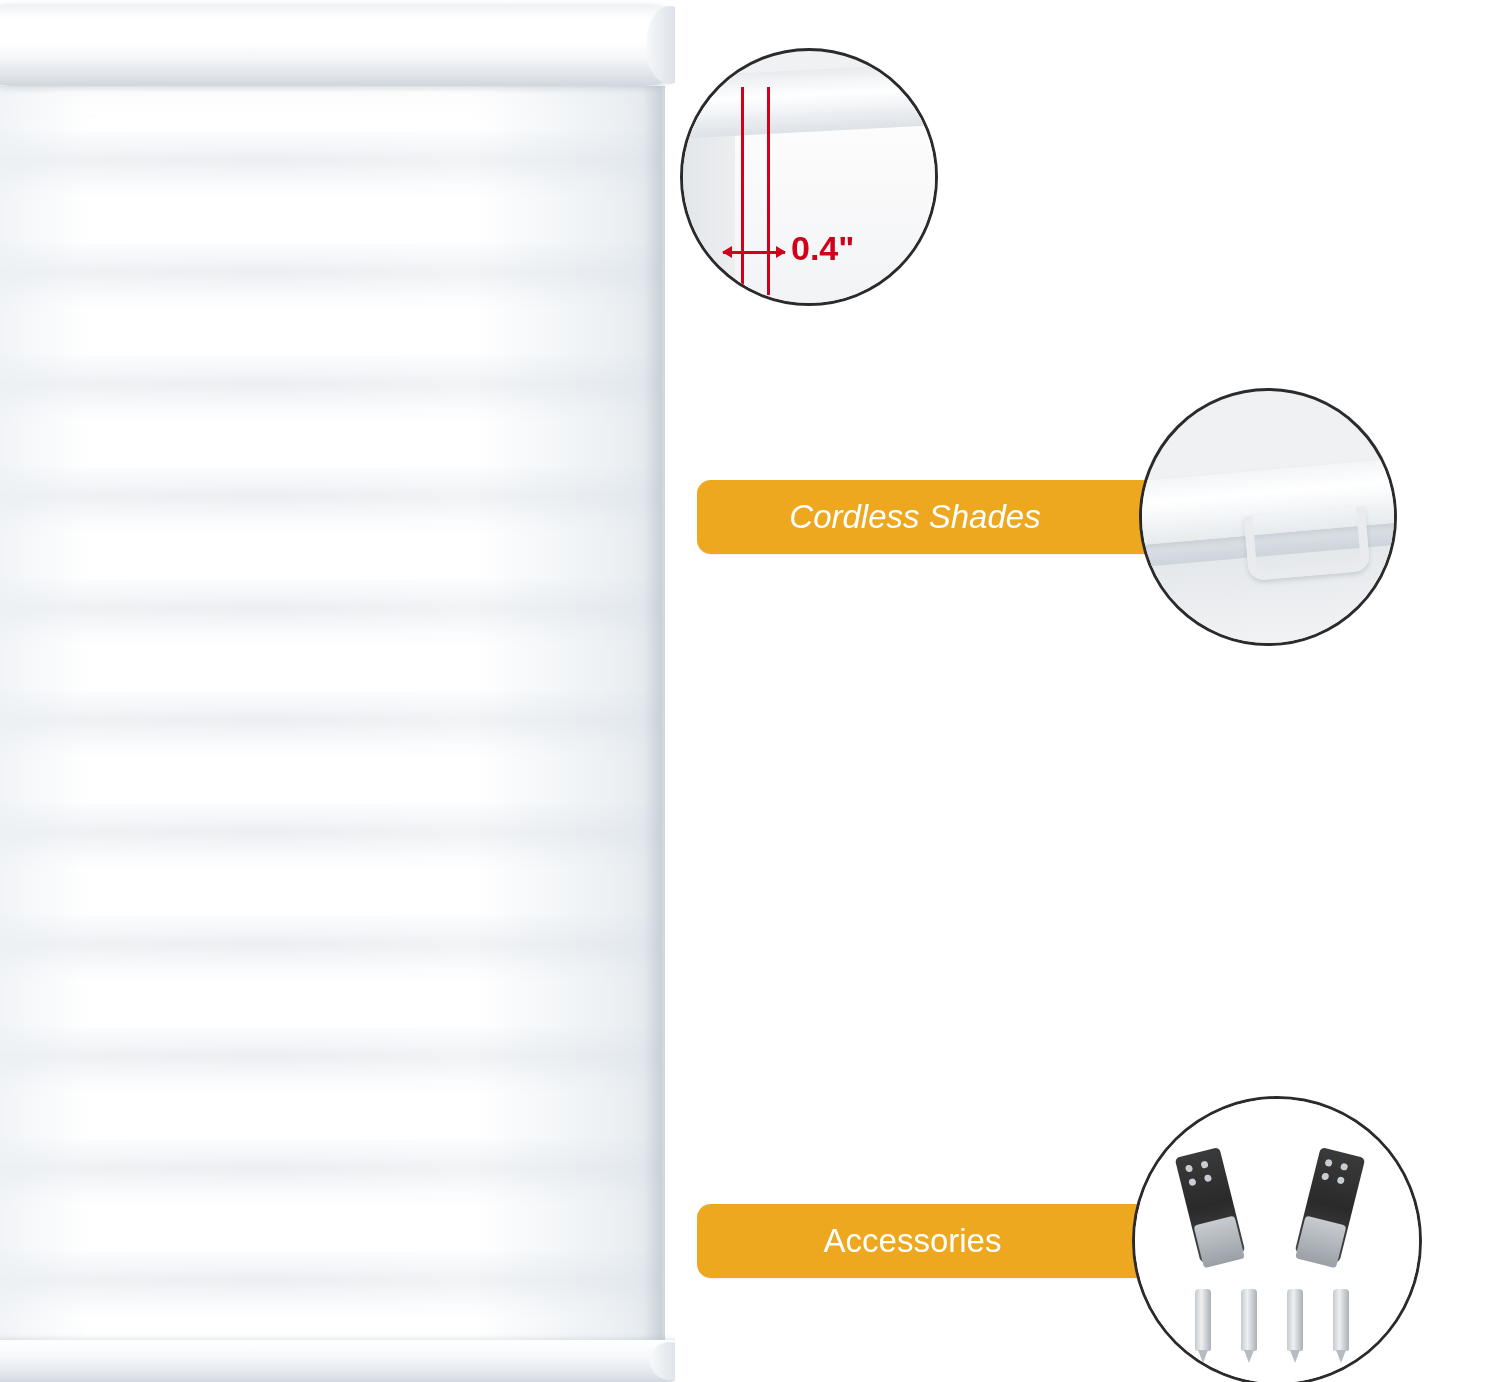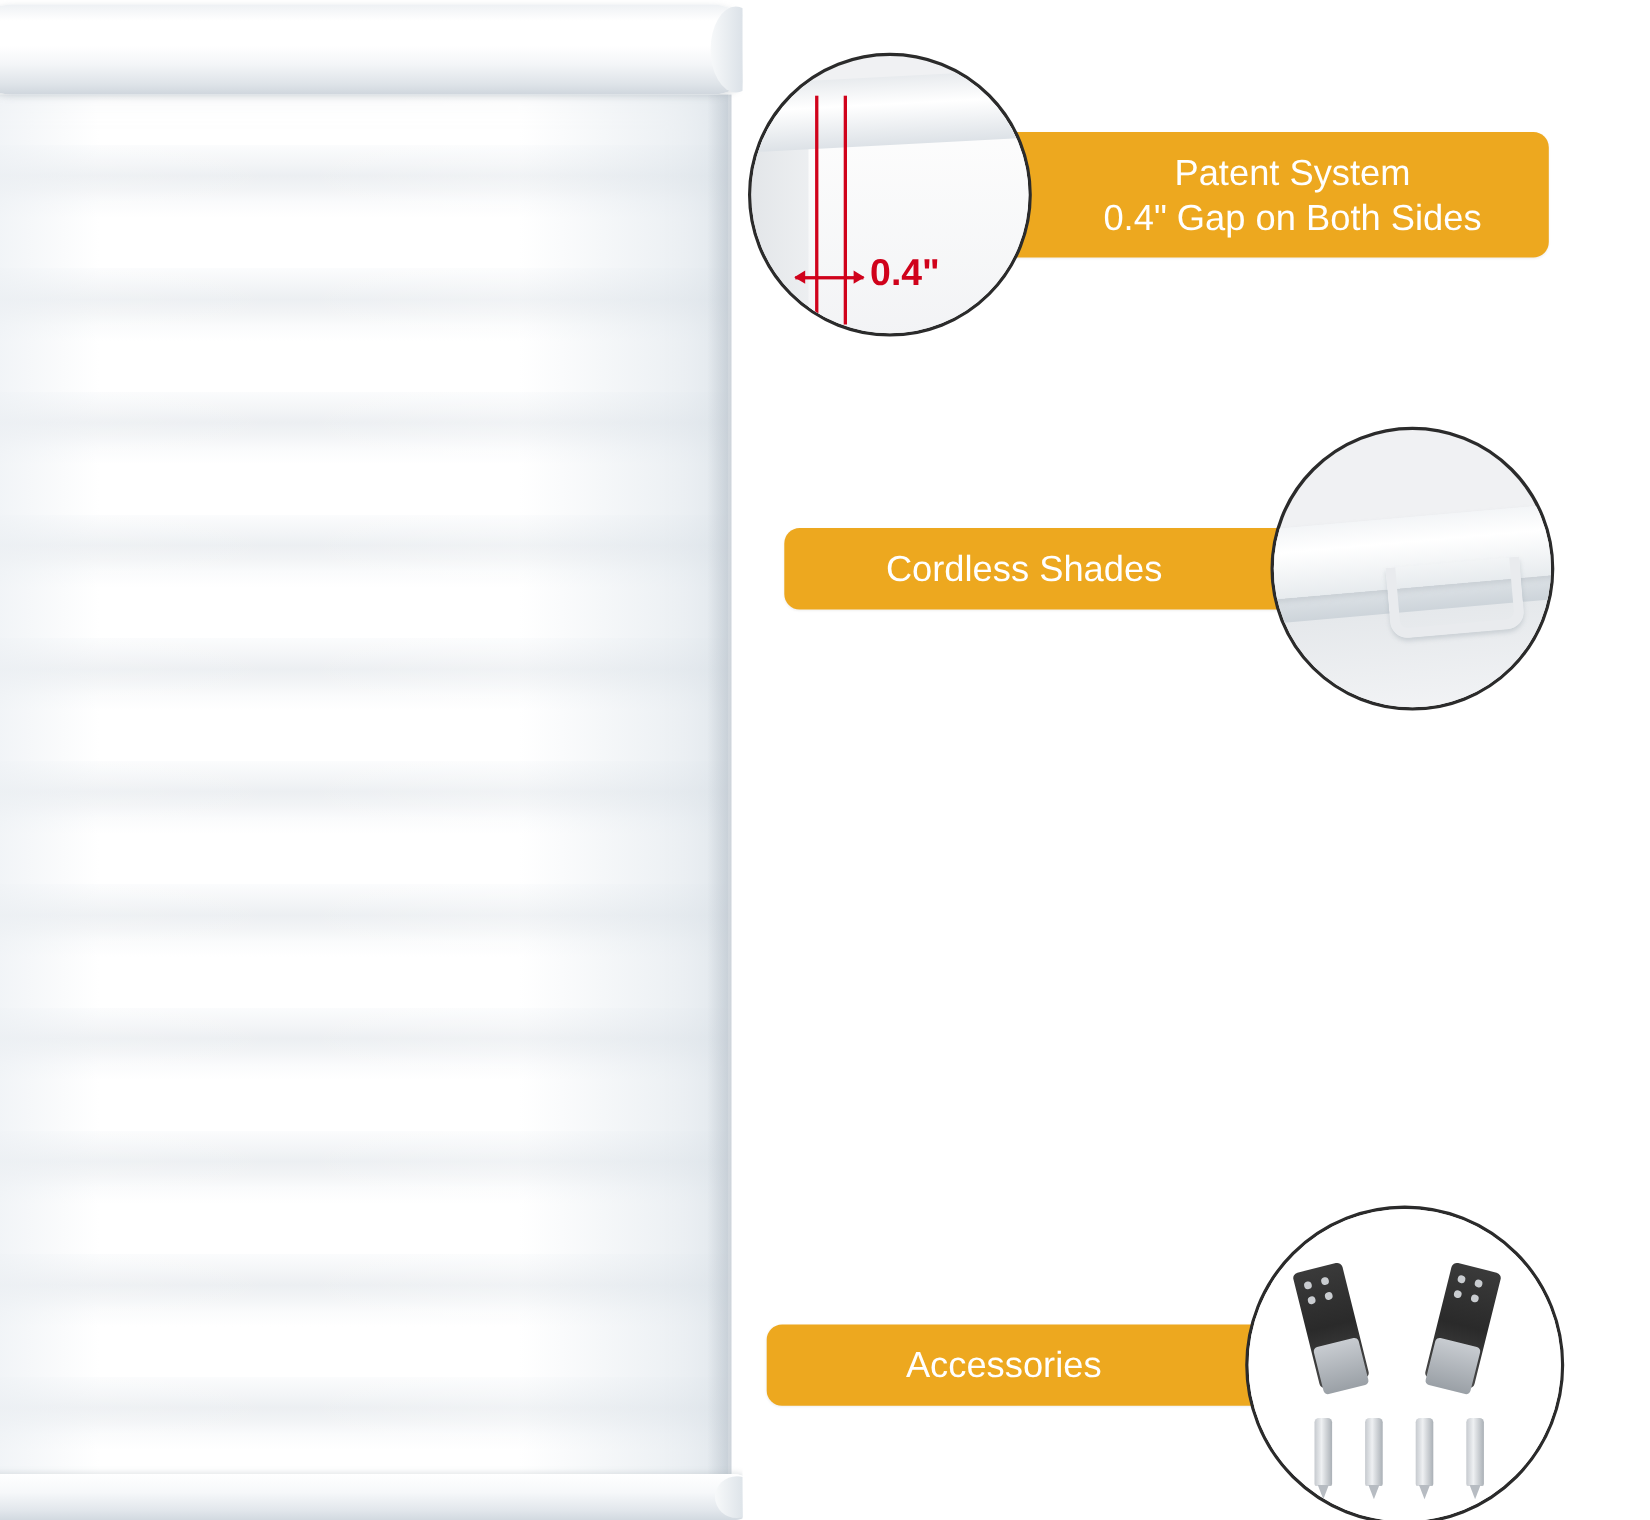--- a/index.html
+++ b/index.html
@@ -182,21 +182,21 @@
     border-bottom: 6px solid transparent;
   }
   .gap-arrow:before { left: -1px; border-right: 10px solid #d0021b; }
   .gap-arrow:after { right: -1px; border-left: 10px solid #d0021b; }
   .gap-label {
     position: absolute; left: 108px; top: 178px; color: #d0021b;
     font-size: 34px; font-weight: bold;
   }
 
   
-  #feature-cordless { left: 38px; top: 388px; }
+  #feature-cordless { left: 22px; top: 388px; font-style: italic; }
   #feature-cordless .callout {
     font-size: 33px;
     padding-right: 60px;
     margin-right: -28px;
     width: 470px;
     box-sizing: border-box;
   }
   #feature-cordless .photo-circle { width: 252px; height: 252px; z-index: 2; }
   .cord-rail {
     position: absolute; left: -24px; top: 78px; width: 320px; height: 64px;
@@ -317,24 +317,20 @@
   <div class="feature" id="feature-gap">
     <div class="photo-circle">
       <div class="gap-img-wall"></div>
       <div class="gap-img-frame"></div>
       <div class="gap-img-rail"></div>
       <div class="gap-line l1"></div>
       <div class="gap-line l2"></div>
       <div class="gap-arrow"></div>
       <div class="gap-label">0.4"</div>
     </div>
-    <div class="callout">
-      <span class="line">Patent System</span>
-      <span class="line">0.4" Gap on Both Sides</span>
-    </div>
   </div>
 
   <div class="feature" id="feature-cordless">
     <div class="callout">
       <span class="line">Cordless Shades</span>
     </div>
     <div class="photo-circle">
       <div class="cord-fabric"></div>
       <div class="cord-rail2"></div>
       <div class="cord-rail"></div>

